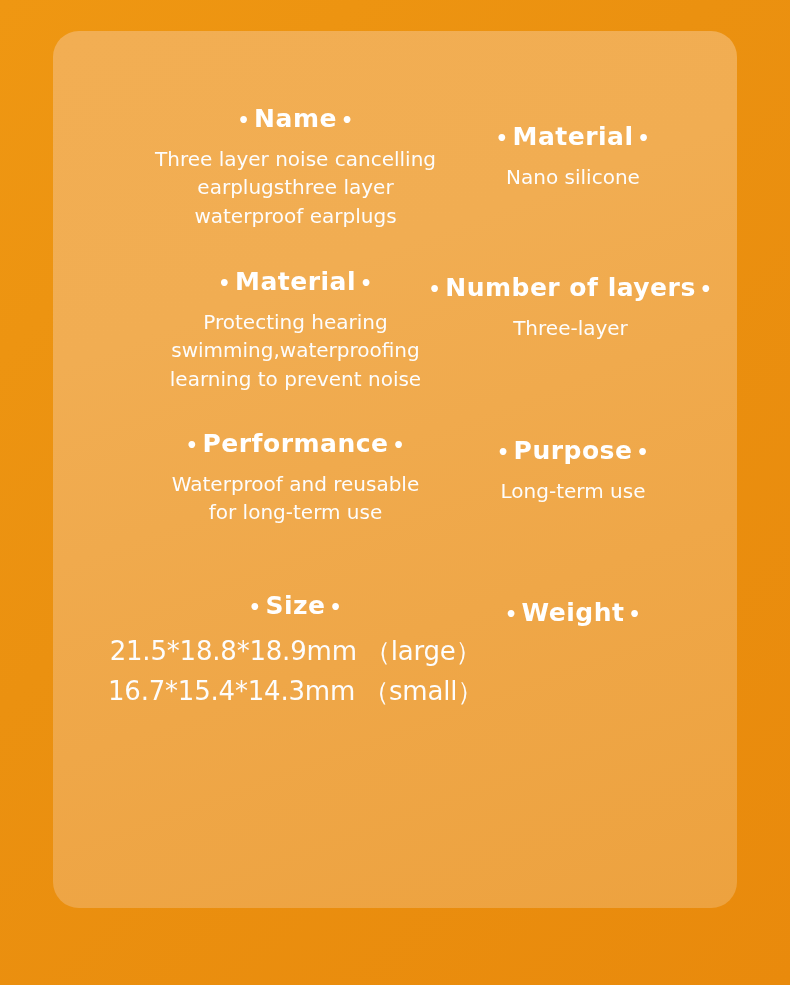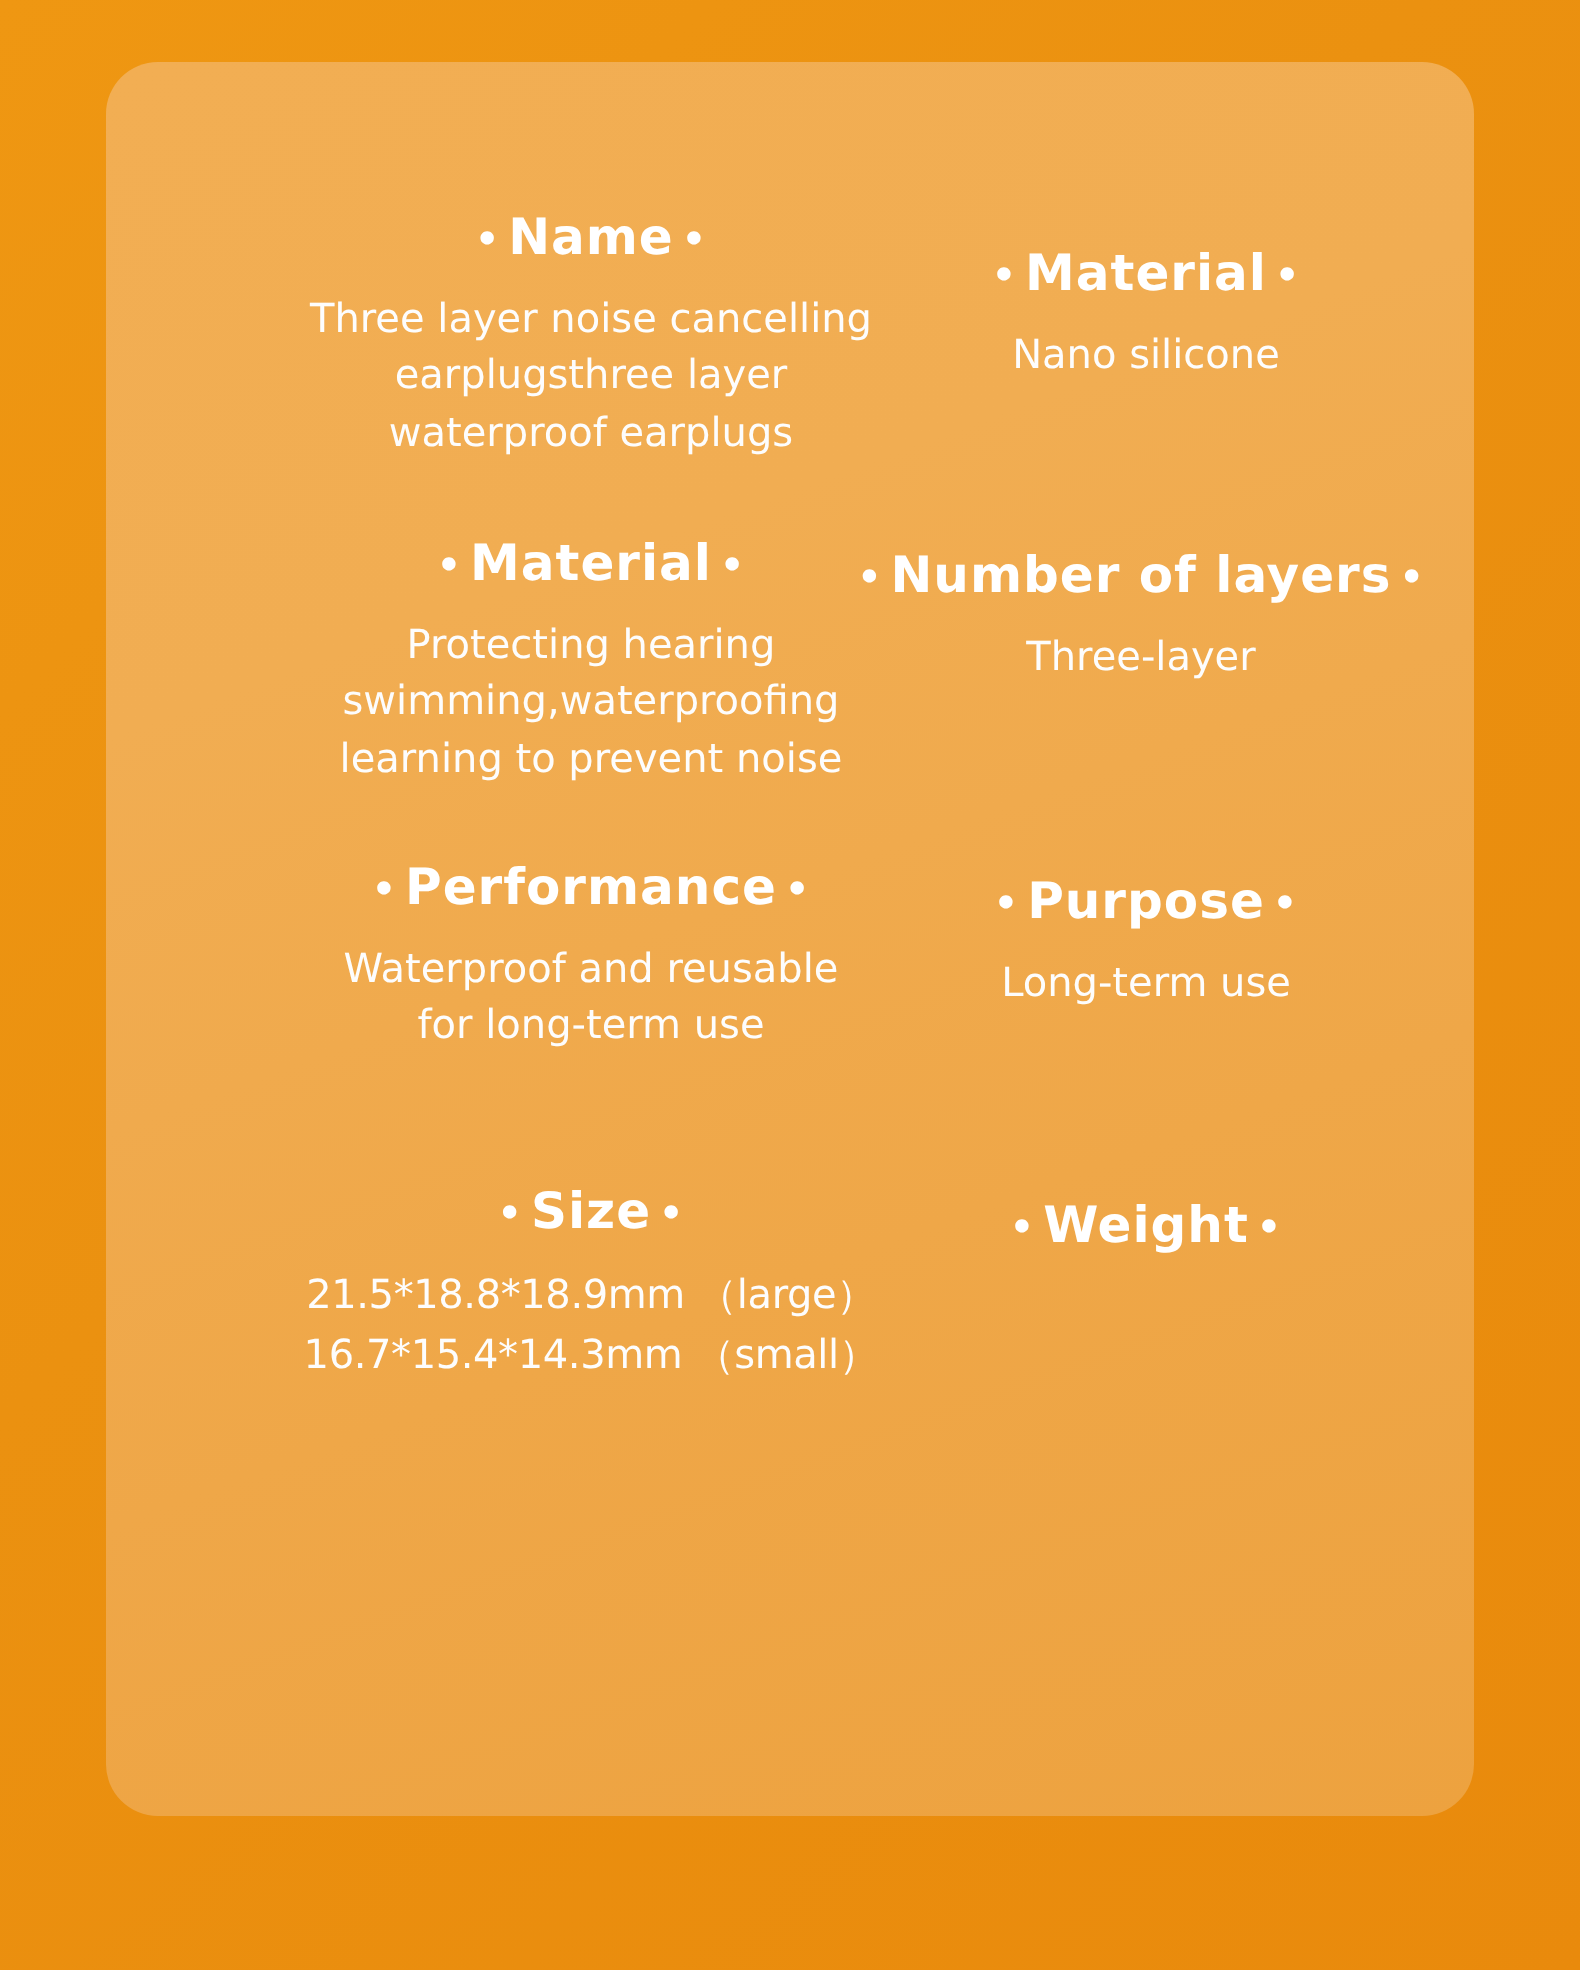--- a/index.html
+++ b/index.html
@@ -70,21 +70,21 @@
   #spec-size      { left: 45px;  top: 560px; width: 395px; }
   #spec-color     { left: 45px;  top: 722px; width: 395px; }
 
   
   #spec-material  { left: 360px; top: 80px;  width: 320px; margin-top: 11px; }
   #spec-layers    { left: 340px; top: 242px; width: 355px; }
   #spec-lifespan  { left: 360px; top: 405px; width: 320px; }
   #spec-weight    { left: 360px; top: 567px; width: 320px; }
 
   #spec-size .spec-value {
-    font-size: 20px;
+    font-size: 26px;
     line-height: 1.52;
     letter-spacing: -0.2px;
   }
 </style>
 </head>
 <body>
 
 <div class="page">
   <div class="card">
     <div class="spec-grid">

